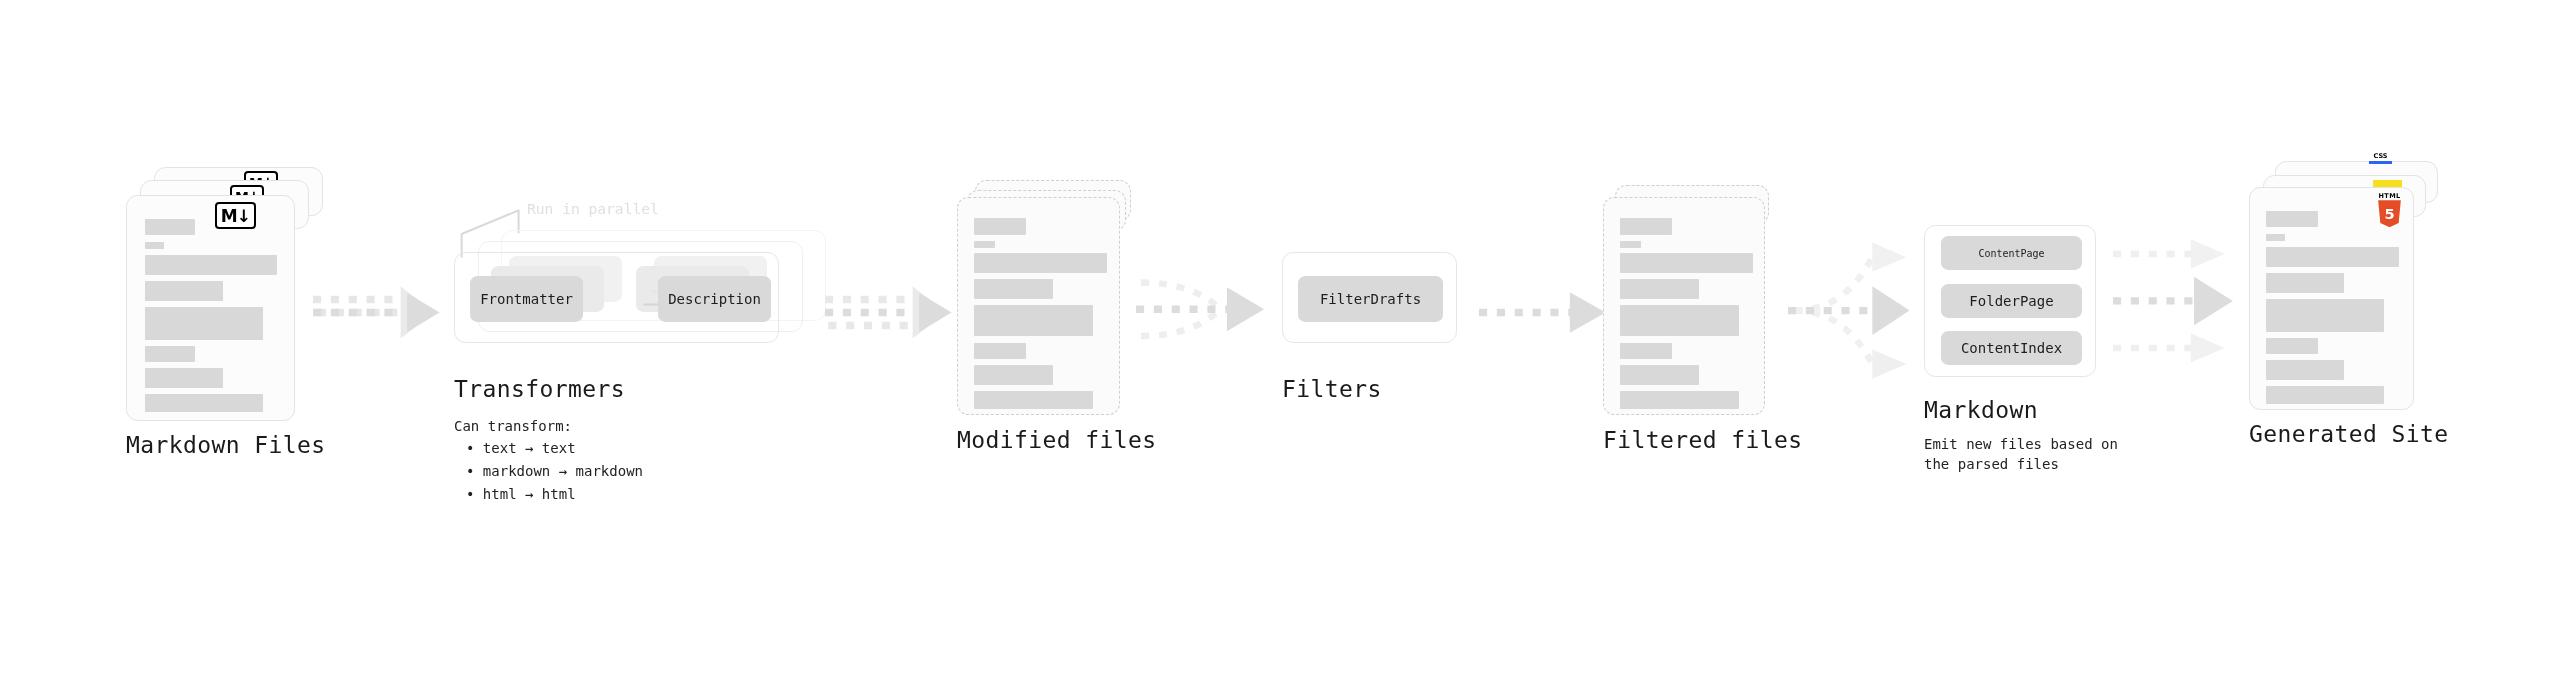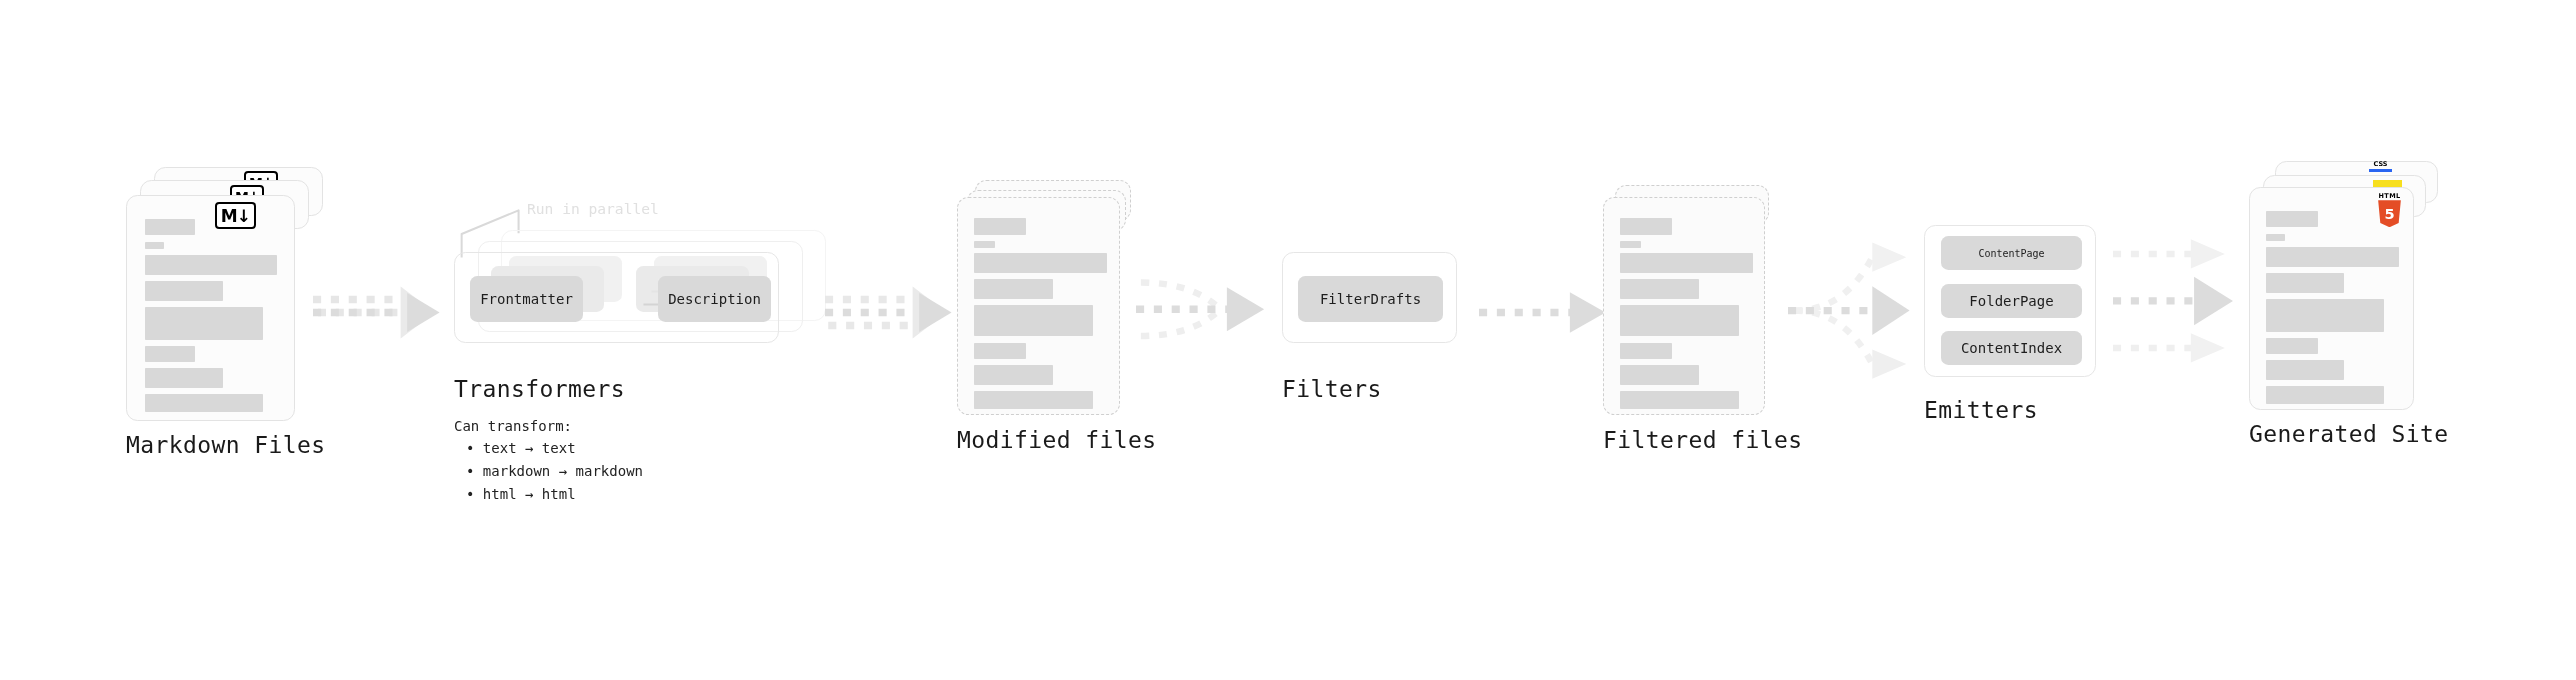--- a/index.html
+++ b/index.html
@@ -263,39 +263,41 @@
     </g>
     <polygon points="104,8 146,26 104,44" fill="#f1f1f1"></polygon>
     <polygon points="104,140 146,158 104,176" fill="#efefef"></polygon>
     <polygon points="104,62 150,92 104,122" fill="#dcdcdc"></polygon>
   </svg>
 
   <div class="panel" style="left:1924px; top:225px; width:172px; height:152px;"></div>
   <div class="pill" style="left:1941px; top:236px; width:141px; height:34px; font-size:10px;">ContentPage</div>
   <div class="pill" style="left:1941px; top:284px; width:141px; height:34px; font-size:14px;">FolderPage</div>
   <div class="pill" style="left:1941px; top:331px; width:141px; height:34px; font-size:14px;">ContentIndex</div>
-  <div class="title" style="left:1924px; top:397px;">Emitters</div>
+  <div class="title" style="left:1924px; top:397px;">Markdown</div>
+  <div class="sub" style="left:1924px; top:434px;">Emit new files based on
+the parsed files</div>
 
   <svg style="left:2113px; top:228px; width:154px; height:154px;" viewBox="0 0 190 190" width="154" height="154">
     <g stroke="#efefef" stroke-width="8" stroke-dasharray="10 12" fill="none">
       <line x1="0" y1="32" x2="100" y2="32"></line>
       <line x1="0" y1="148" x2="100" y2="148"></line>
     </g>
     <g stroke="#dcdcdc" stroke-width="9" stroke-dasharray="10 12" fill="none">
       <line x1="0" y1="90" x2="108" y2="90"></line>
     </g>
     <polygon points="96,14 138,32 96,50" fill="#f1f1f1"></polygon>
     <polygon points="96,130 138,148 96,166" fill="#f1f1f1"></polygon>
     <polygon points="100,60 148,90 100,120" fill="#dcdcdc"></polygon>
   </svg>
 
   <div class="stack">
 
     <div class="doc" style="left:2275px; top:161px; width:163px; height:42px;"></div>
-    <div class="css-badge" style="left:2369px; top:153px; width:23px; height:26px;margin-top:8px;">
+    <div class="css-badge" style="left:2369px; top:153px; width:23px; height:26px;">
       <div class="cssword" style="font-size:6.5px;">CSS</div>
       <div class="cssbar" style="height:3.3px; margin-top:1.6px;"></div>
     </div>
 
     <div class="doc" style="left:2263px; top:175px; width:163px; height:42px;"></div>
     <div class="js-badge" style="left:2373px; top:180px; width:29px; height:18px;"></div>
 
     <div class="doc" style="left:2249px; top:187px; width:165px; height:223px;">
       <div class="bar" style="left:16.3px; top:23px; width:52px; height:16.3px;"></div>
       <div class="bar" style="left:16.3px; top:46px; width:18.7px; height:6.5px;"></div>

